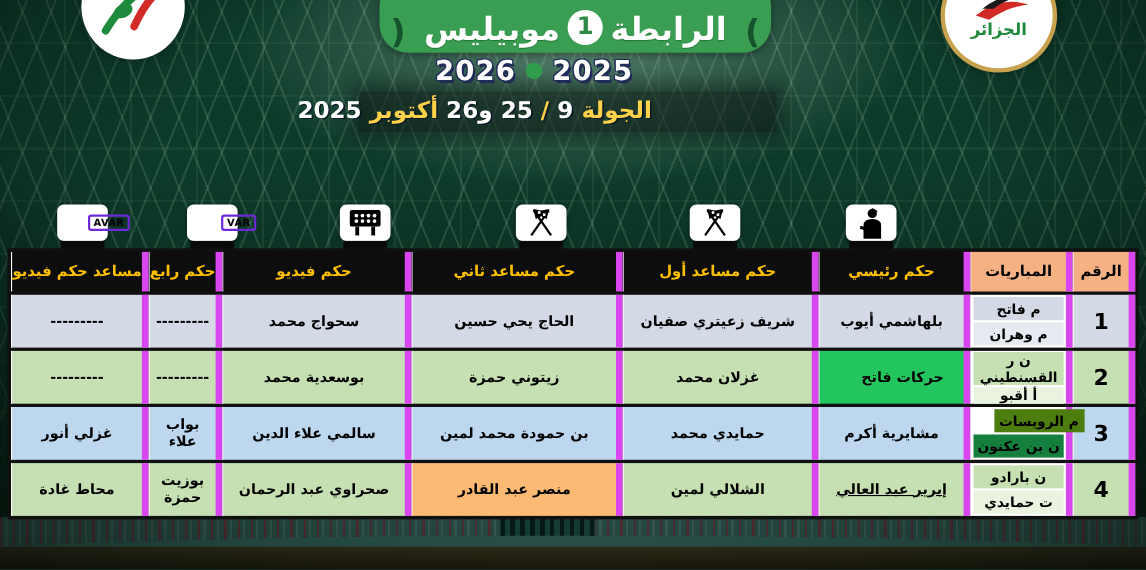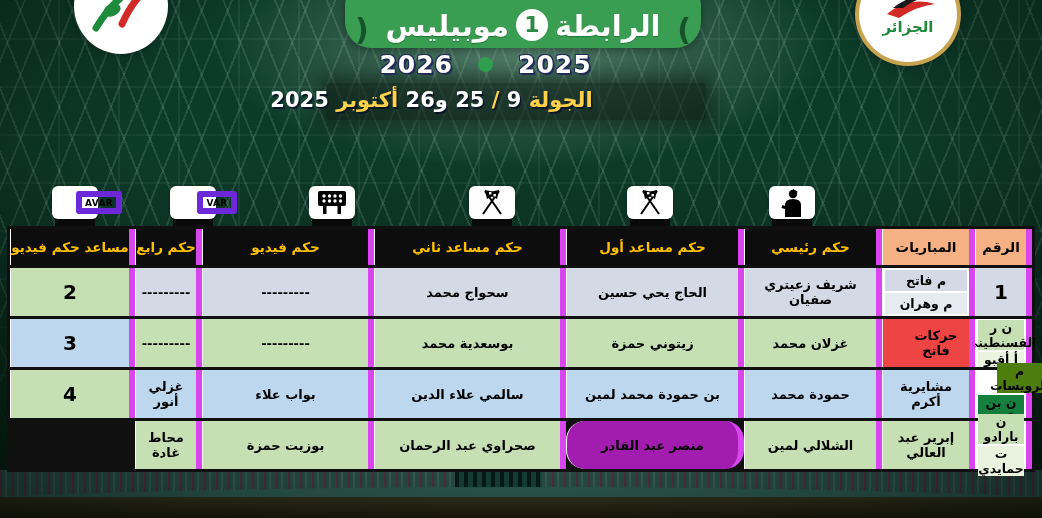--- a/index.html
+++ b/index.html
@@ -41,32 +41,32 @@
   
   .banner{position:absolute;left:345px;top:-20px;width:356px;height:68px;background:var(--banner_green);
     border-radius:26px;display:flex;align-items:flex-end;justify-content:center;gap:7px;
     direction:rtl;padding-bottom:7px;box-shadow:0 2px 8px rgba(0,0,0,.4);}
   .banner .word{color:#fff;font-weight:bold;font-size:29px;line-height:1;text-shadow:0 1px 1px rgba(0,60,20,.4);}
   .banner .ball{width:32px;height:32px;border-radius:50%;background:#fff;display:flex;align-items:center;justify-content:center;
     color:#2E8B45;font-weight:900;font-size:22px;line-height:1;}
   .banner .cres{position:absolute;bottom:3px;color:var(--banner_crescent);font-size:30px;font-weight:900;line-height:1;}
   .banner .cres.l{left:10px;} .banner .cres.r{right:10px;}
   
-  .season{position:absolute;left:0;top:50px;width:971px;display:flex;align-items:center;justify-content:center;gap:25px;direction:ltr;}
+  .season{position:absolute;left:0;top:50px;width:971px;display:flex;align-items:center;justify-content:center;gap:9px;direction:ltr;}
   .season .yr{color:var(--season_white);font-weight:900;font-size:25px;letter-spacing:1px;
     text-shadow:2px 2px 0 var(--season_shadow),-1px -1px 0 var(--season_shadow),1px -1px 0 var(--season_shadow),-1px 1px 0 var(--season_shadow);}
   .season .dot{width:15px;height:15px;border-radius:50%;background:var(--season_dot);}
   .round{position:absolute;left:0;top:88px;width:863px;text-align:center;direction:rtl;
     font-weight:bold;font-size:21px;text-shadow:1.5px 1.5px 0 rgba(8,18,36,.85);}
   .round .y{color:var(--date_yellow);} .round .w{color:var(--date_white);}
   
   .icon-box{position:absolute;top:186px;width:46px;text-align:center;}
   .icon-card{width:46px;height:33px;background:#fff;border-radius:6px;display:flex;align-items:center;justify-content:center;box-shadow:0 1px 3px rgba(0,0,0,.4);}
   .icon-base{width:40px;height:9px;background:#0a0a0a;margin:0 auto;}
-  .monitor{border:6px solid #6d28d9;border-radius:3px;padding:1px 3px 0;position:relative;margin-left:48px;}
+  .monitor{border:2px solid #6d28d9;border-radius:3px;padding:1px 3px 0;position:relative;margin-left:48px;}
   .monitor .lbl{font-weight:900;font-size:9px;color:#000;letter-spacing:.3px;line-height:1.2;display:block;}
   
   .ref-table{position:absolute;left:7px;top:226px;width:1028px;direction:rtl;display:grid;
     grid-template-columns:57px 93px 138px 178px 192px 172px 67px 125px;
     grid-template-rows:36px repeat(4,48px);row-gap:3px;background:#101010;border:3px solid #101010;}
   .th,.td{display:flex;align-items:center;justify-content:center;border-left:1px solid #fff;border-right:6px solid #d946ef;}
   .th{background:var(--header_bg);color:var(--header_yellow);font-weight:bold;font-size:13.5px;}
   .th.peach{background:var(--peach);color:#000;}
   .td{color:#000;font-weight:bold;font-size:13px;text-align:center;}
   .td.num{font-size:20px;}
@@ -211,53 +211,54 @@
       <div class="th">حكم مساعد أول</div>
       <div class="th">حكم مساعد ثاني</div>
       <div class="th">حكم فيديو</div>
       <div class="th">حكم رابع</div>
       <div class="th">مساعد حكم فيديو</div>
       <div class="td num" style="background: rgb(211, 218, 230);">1</div>
       <div class="td match">
         <div class="team" style="background: rgb(211, 218, 230);">م فاتح</div>
         <div class="team" style="background: rgb(230, 234, 241);">م وهران</div>
       </div>
+      <div class="td name" style="background: rgb(211, 218, 230);">بلهاشمي أيوب</div>
       <div class="td name" style="background: rgb(211, 218, 230);">شريف زعيتري صفيان</div>
       <div class="td name" style="background: rgb(211, 218, 230);">الحاج يحي حسين</div>
       <div class="td name" style="background: rgb(211, 218, 230);">سحواج محمد</div>
       <div class="td name" style="background: rgb(211, 218, 230);">---------</div>
       <div class="td name" style="background: rgb(211, 218, 230);">---------</div>
       <div class="td num" style="background: rgb(198, 224, 180);">2</div>
       <div class="td match">
         <div class="team" style="background: rgb(198, 224, 180);">ن ر القسنطيني</div>
         <div class="team" style="background: rgb(234, 242, 224);">أ أقبو</div>
       </div>
-      <div class="td name" style="background: #ef4444; padding-left: 20px;">حركات فاتح</div>
+      <div class="td name" style="background: #22c55e; padding-left: 20px;">حركات فاتح</div>
       <div class="td name" style="background: rgb(198, 224, 180);">غزلان محمد</div>
       <div class="td name" style="background: rgb(198, 224, 180);">زيتوني حمزة</div>
       <div class="td name" style="background: rgb(198, 224, 180);">بوسعدية محمد</div>
       <div class="td name" style="background: rgb(198, 224, 180);">---------</div>
       <div class="td name" style="background: rgb(198, 224, 180);">---------</div>
       <div class="td num" style="background: rgb(189, 215, 238);">3</div>
       <div class="td match">
         <div class="team" style="background: #4d7c0f; margin-left: 37px;">م الرويسات</div>
         <div class="team" style="background: #15803d;">ن بن عكنون</div>
       </div>
       <div class="td name" style="background: rgb(189, 215, 238);">مشايرية أكرم</div>
-      <div class="td name" style="background: rgb(189, 215, 238);">حمودة محمد</div>
+      <div class="td name" style="background: rgb(189, 215, 238);">حمايدي محمد</div>
       <div class="td name" style="background: rgb(189, 215, 238);">بن حمودة محمد لمين</div>
       <div class="td name" style="background: rgb(189, 215, 238);">سالمي علاء الدين</div>
       <div class="td name" style="background: rgb(189, 215, 238);">بواب علاء</div>
       <div class="td name" style="background: rgb(189, 215, 238);">غزلي أنور</div>
       <div class="td num" style="background: rgb(198, 224, 180);">4</div>
       <div class="td match">
         <div class="team" style="background: rgb(198, 224, 180);">ن بارادو</div>
         <div class="team" style="background: rgb(234, 242, 224);">ت حمايدي</div>
       </div>
-      <div class="td name" style="background: rgb(198, 224, 180);">إبرير عبد العالي</div>
+      <div class="td name" style="background: rgb(198, 224, 180); text-decoration: underline;">إبرير عبد العالي</div>
       <div class="td name" style="background: rgb(198, 224, 180);">الشلالي لمين</div>
-      <div class="td name" style="background: #a21caf; border-radius: 19px;">منصر عبد القادر</div>
+      <div class="td name" style="background: #fdba74;">منصر عبد القادر</div>
       <div class="td name" style="background: rgb(198, 224, 180);">صحراوي عبد الرحمان</div>
       <div class="td name" style="background: rgb(198, 224, 180);">بوزيت حمزة</div>
       <div class="td name" style="background: rgb(198, 224, 180);">محاط غادة</div>
     </div>
 
 </div>
 
 </body></html>

